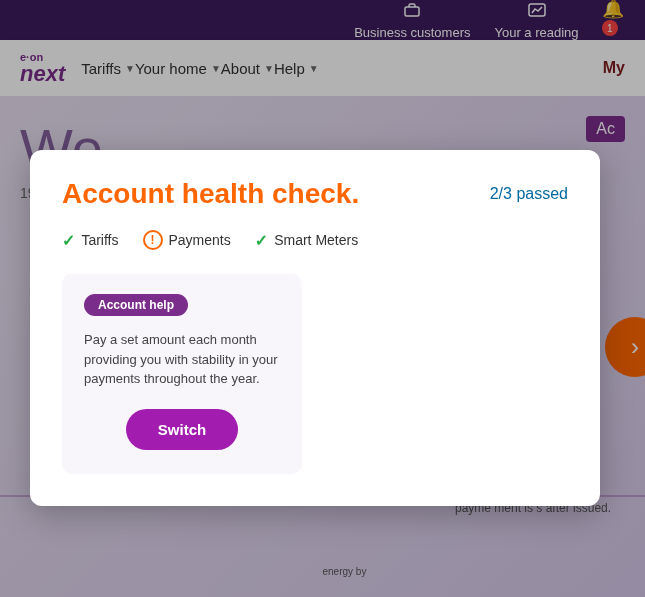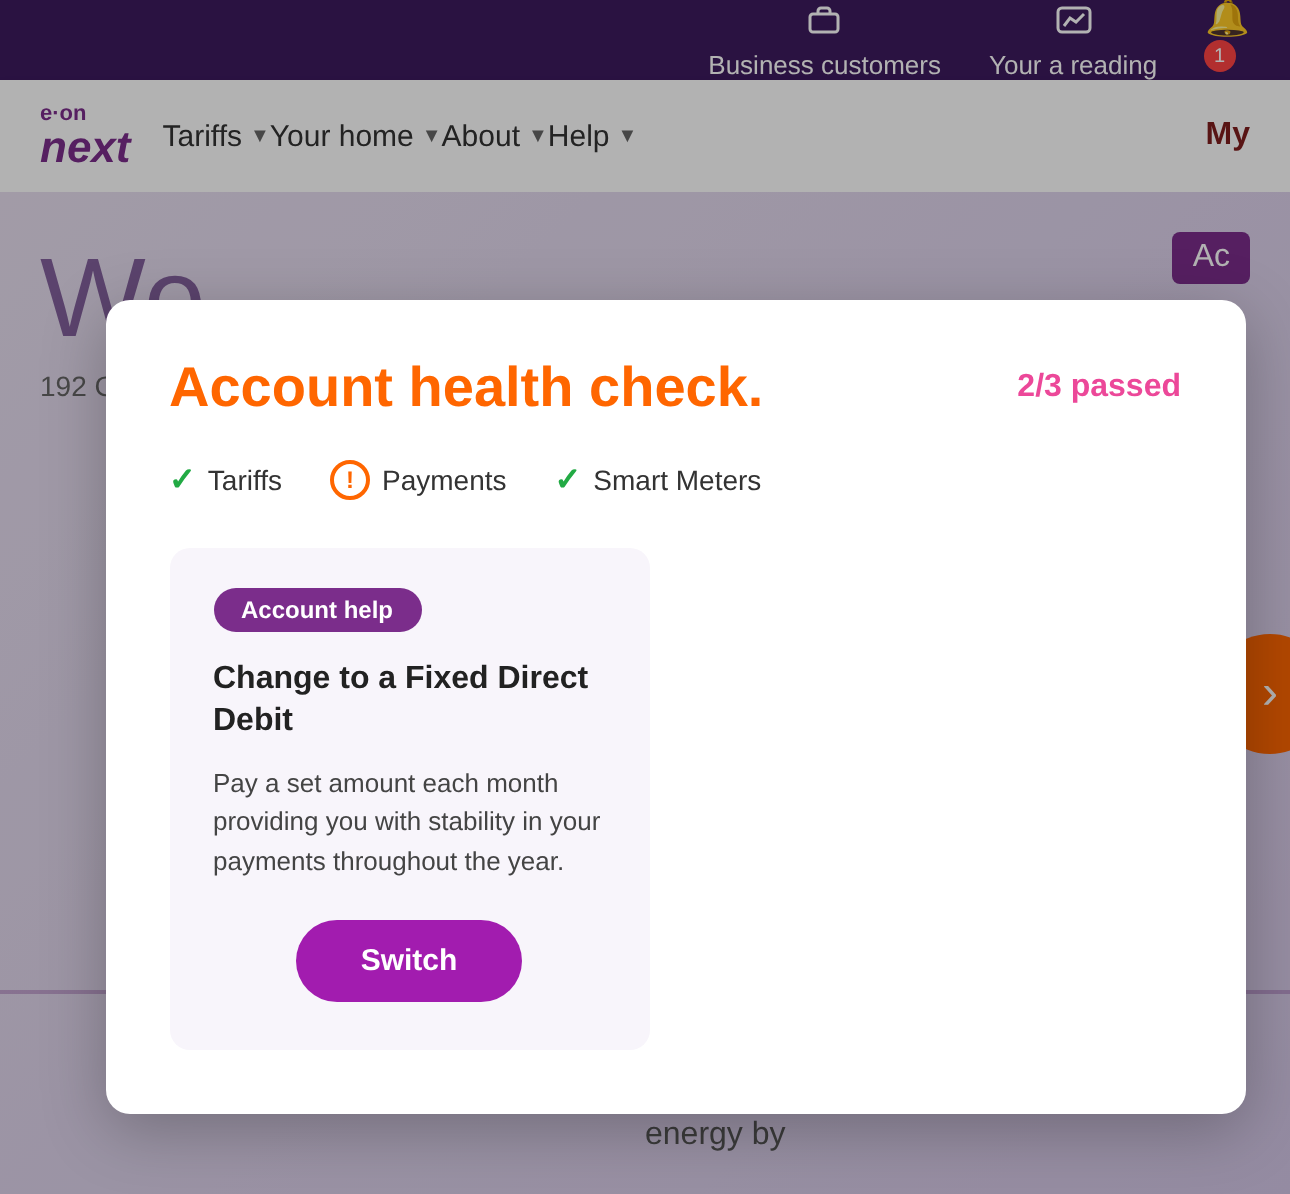--- a/index.html
+++ b/index.html
@@ -151,40 +151,40 @@
       width: 160px;
       font-size: 12px;
       color: #555;
       line-height: 1.5;
     }
     .bg-energy-text {
       position: absolute;
       bottom: 20px;
       left: 50%;
       color: #555;
-      font-size: 16px;
+      font-size: 10px;
     }
     .bg-purple-bar {
       position: absolute;
       bottom: 100px;
       left: 0;
       right: 0;
       height: 2px;
       background: #7b2d8b;
       opacity: 0.3;
     }
 
     
     .overlay {
       position: absolute;
       top: 0; left: 0; right: 0; bottom: 0;
       background: rgba(0,0,0,0.3);
       display: flex;
       align-items: flex-start;
-      justify-content: center;
+      justify-content: flex-start;
       padding: 150px 0 16px 30px;
     }
 
     
     .modal {
       background: white;
       border-radius: 12px;
       padding: 28px 32px 32px;
       width: 570px;
       box-shadow: 0 8px 32px rgba(0,0,0,0.25);
@@ -195,22 +195,22 @@
       justify-content: space-between;
       margin-bottom: 20px;
     }
     .modal-title {
       font-size: 28px;
       font-weight: bold;
       color: #ff6600;
     }
     .modal-passed {
       font-size: 16px;
-      font-weight: bold;
-      color: #ec4899;
+      font-weight: normal;
+      color: #0369a1;
     }
     .modal-checks {
       display: flex;
       gap: 24px;
       margin-bottom: 24px;
       align-items: center;
     }
     .check-item {
       display: flex;
       align-items: center;
@@ -362,18 +362,17 @@
         <span class="check-warn">!</span>
         <span>Payments</span>
       </div>
       <div class="check-item">
         <span class="check-ok">✓</span>
         <span>Smart Meters</span>
       </div>
     </div>
     <div class="card">
       <div class="card-tag">Account help</div>
-      <div class="card-title">Change to a Fixed Direct Debit</div>
       <div class="card-desc">Pay a set amount each month providing you with stability in your payments throughout the year.</div>
       <button class="switch-btn">Switch</button>
     </div>
   </div>
 </div>
 
 </body></html>

